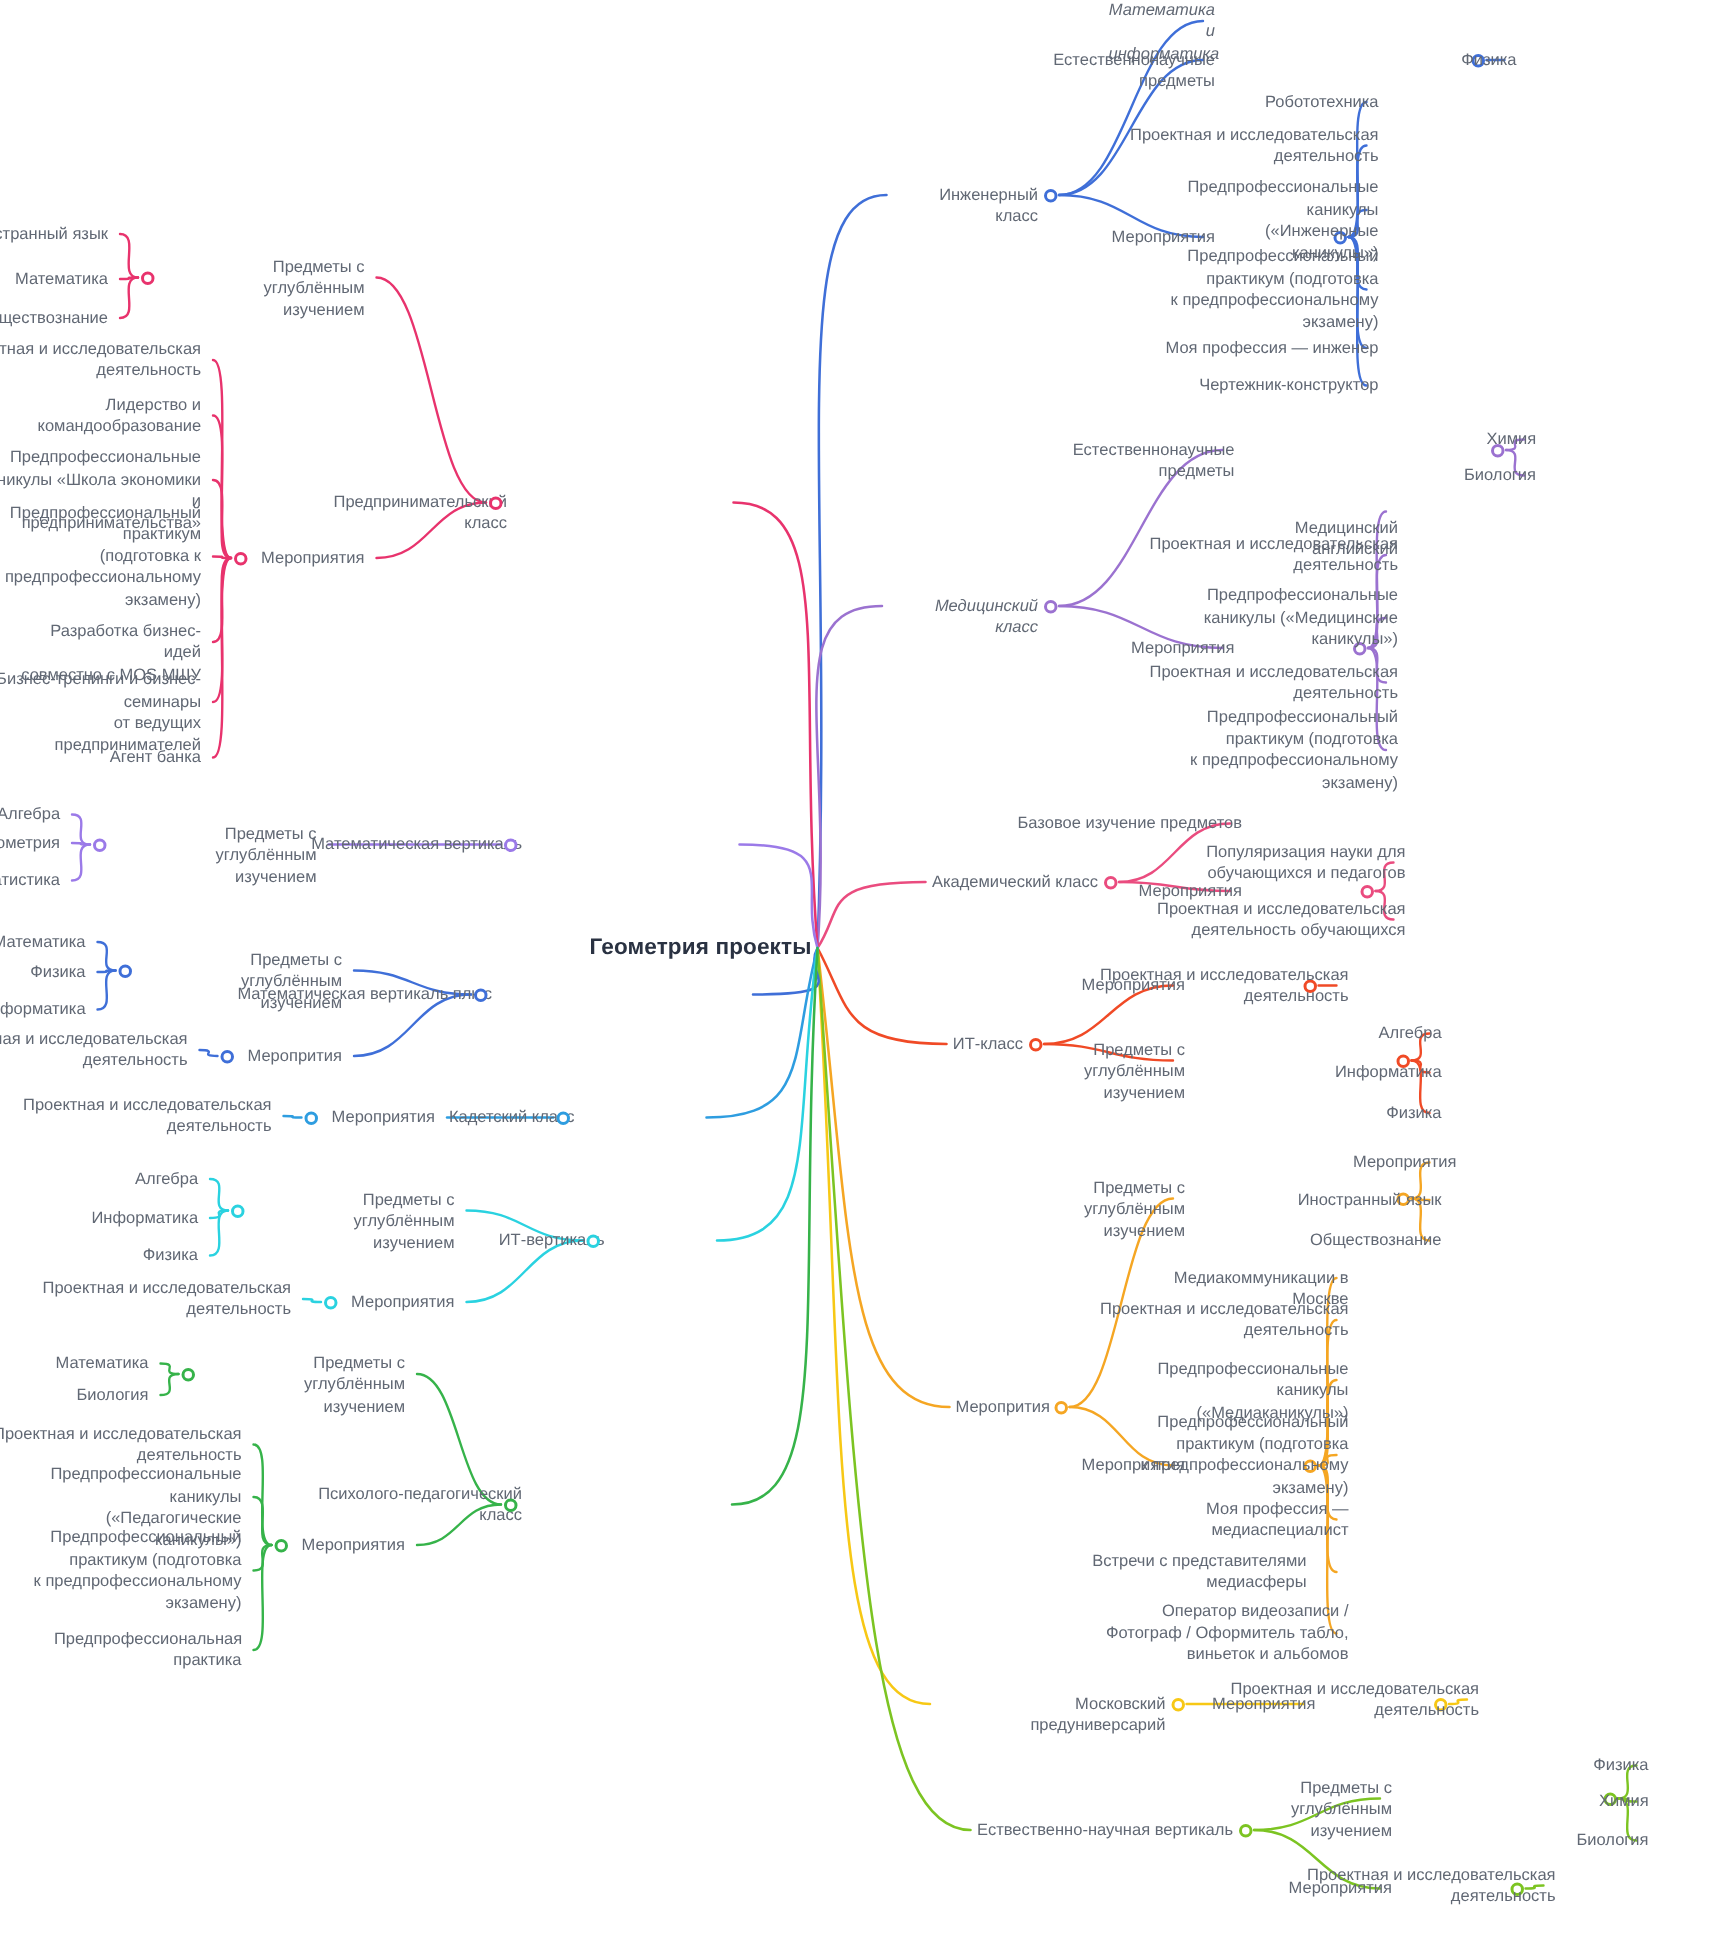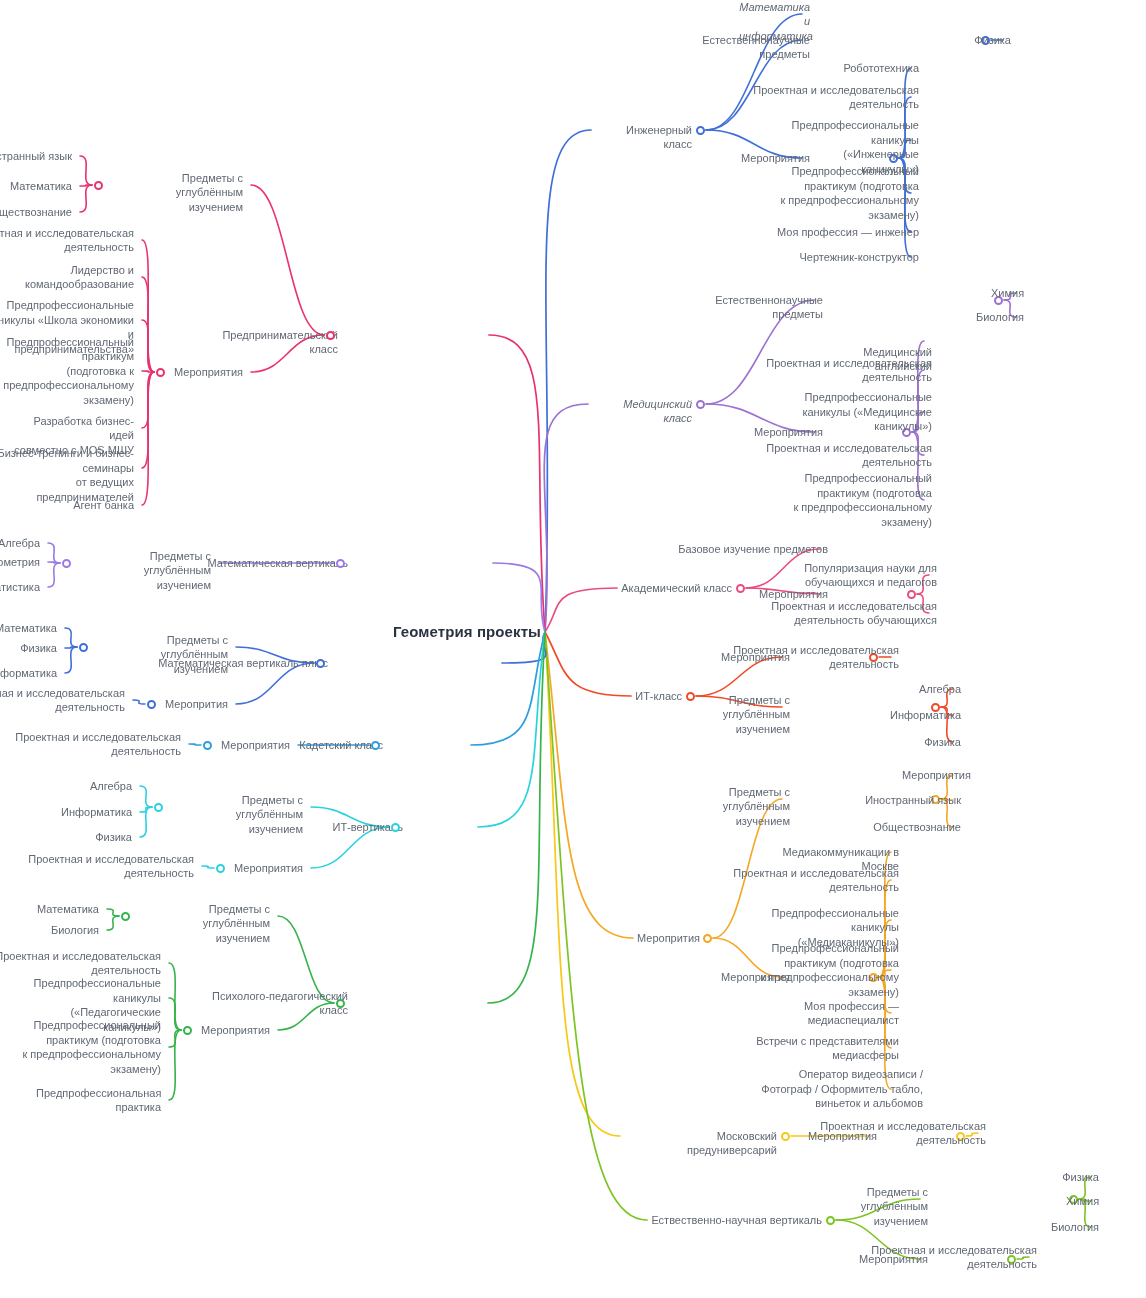--- a/index.html
+++ b/index.html
@@ -207,23 +207,23 @@
       <div class="node l" style="top: 865.5px; left: 733px; width: 166px;">Проектная и исследовательская
 деятельность</div>
       <div class="node l" style="top: 905.5px; left: 747px; width: 152px;">Предпрофессиональные
 каникулы («Медиаканикулы»)</div>
       <div class="node l" style="top: 941px; left: 760px; width: 139px;">Предпрофессиональный
 практикум (подготовка
 к предпрофессиональному
 экзамену)</div>
       <div class="node l" style="top: 998.5px; left: 804px; width: 95px;">Моя профессия —
 медиаспециалист</div>
-      <div class="node l" style="top: 1033.5px; left: 756px; width: 143px;">Встречи с представителями
+      <div class="node l" style="top: 1033.5px; left: 728px; width: 143px;">Встречи с представителями
 медиасферы</div>
-      <div class="node l" style="top: 1067.25px; left: 737px; width: 162px; margin-left: 24px;">Оператор видеозаписи /
+      <div class="node l" style="top: 1067.25px; left: 737px; width: 162px;">Оператор видеозаписи /
 Фотограф / Оформитель табло,
 виньеток и альбомов</div>
       <div class="node l" style="top: 1128.75px; left: 624px; width: 153px;">Московский предуниверсарий</div>
       <div class="dot" style="left: 780.5px; top: 1131.5px; border-color: rgb(247, 200, 21);"></div>
       <div class="node l" style="top: 1128.75px; left: 808px; width: 69px;">Мероприятия</div>
       <div class="dot" style="left: 955.5px; top: 1131.5px; border-color: rgb(247, 200, 21);"></div>
       <div class="node l" style="top: 1118.5px; left: 820px; width: 166px;">Проектная и исследовательская
 деятельность</div>
       <div class="node l" style="top: 1212.75px; left: 651px; width: 171px;">Ествественно-научная вертикаль</div>
       <div class="dot" style="left: 825.5px; top: 1215.5px; border-color: rgb(124, 196, 34);"></div>

